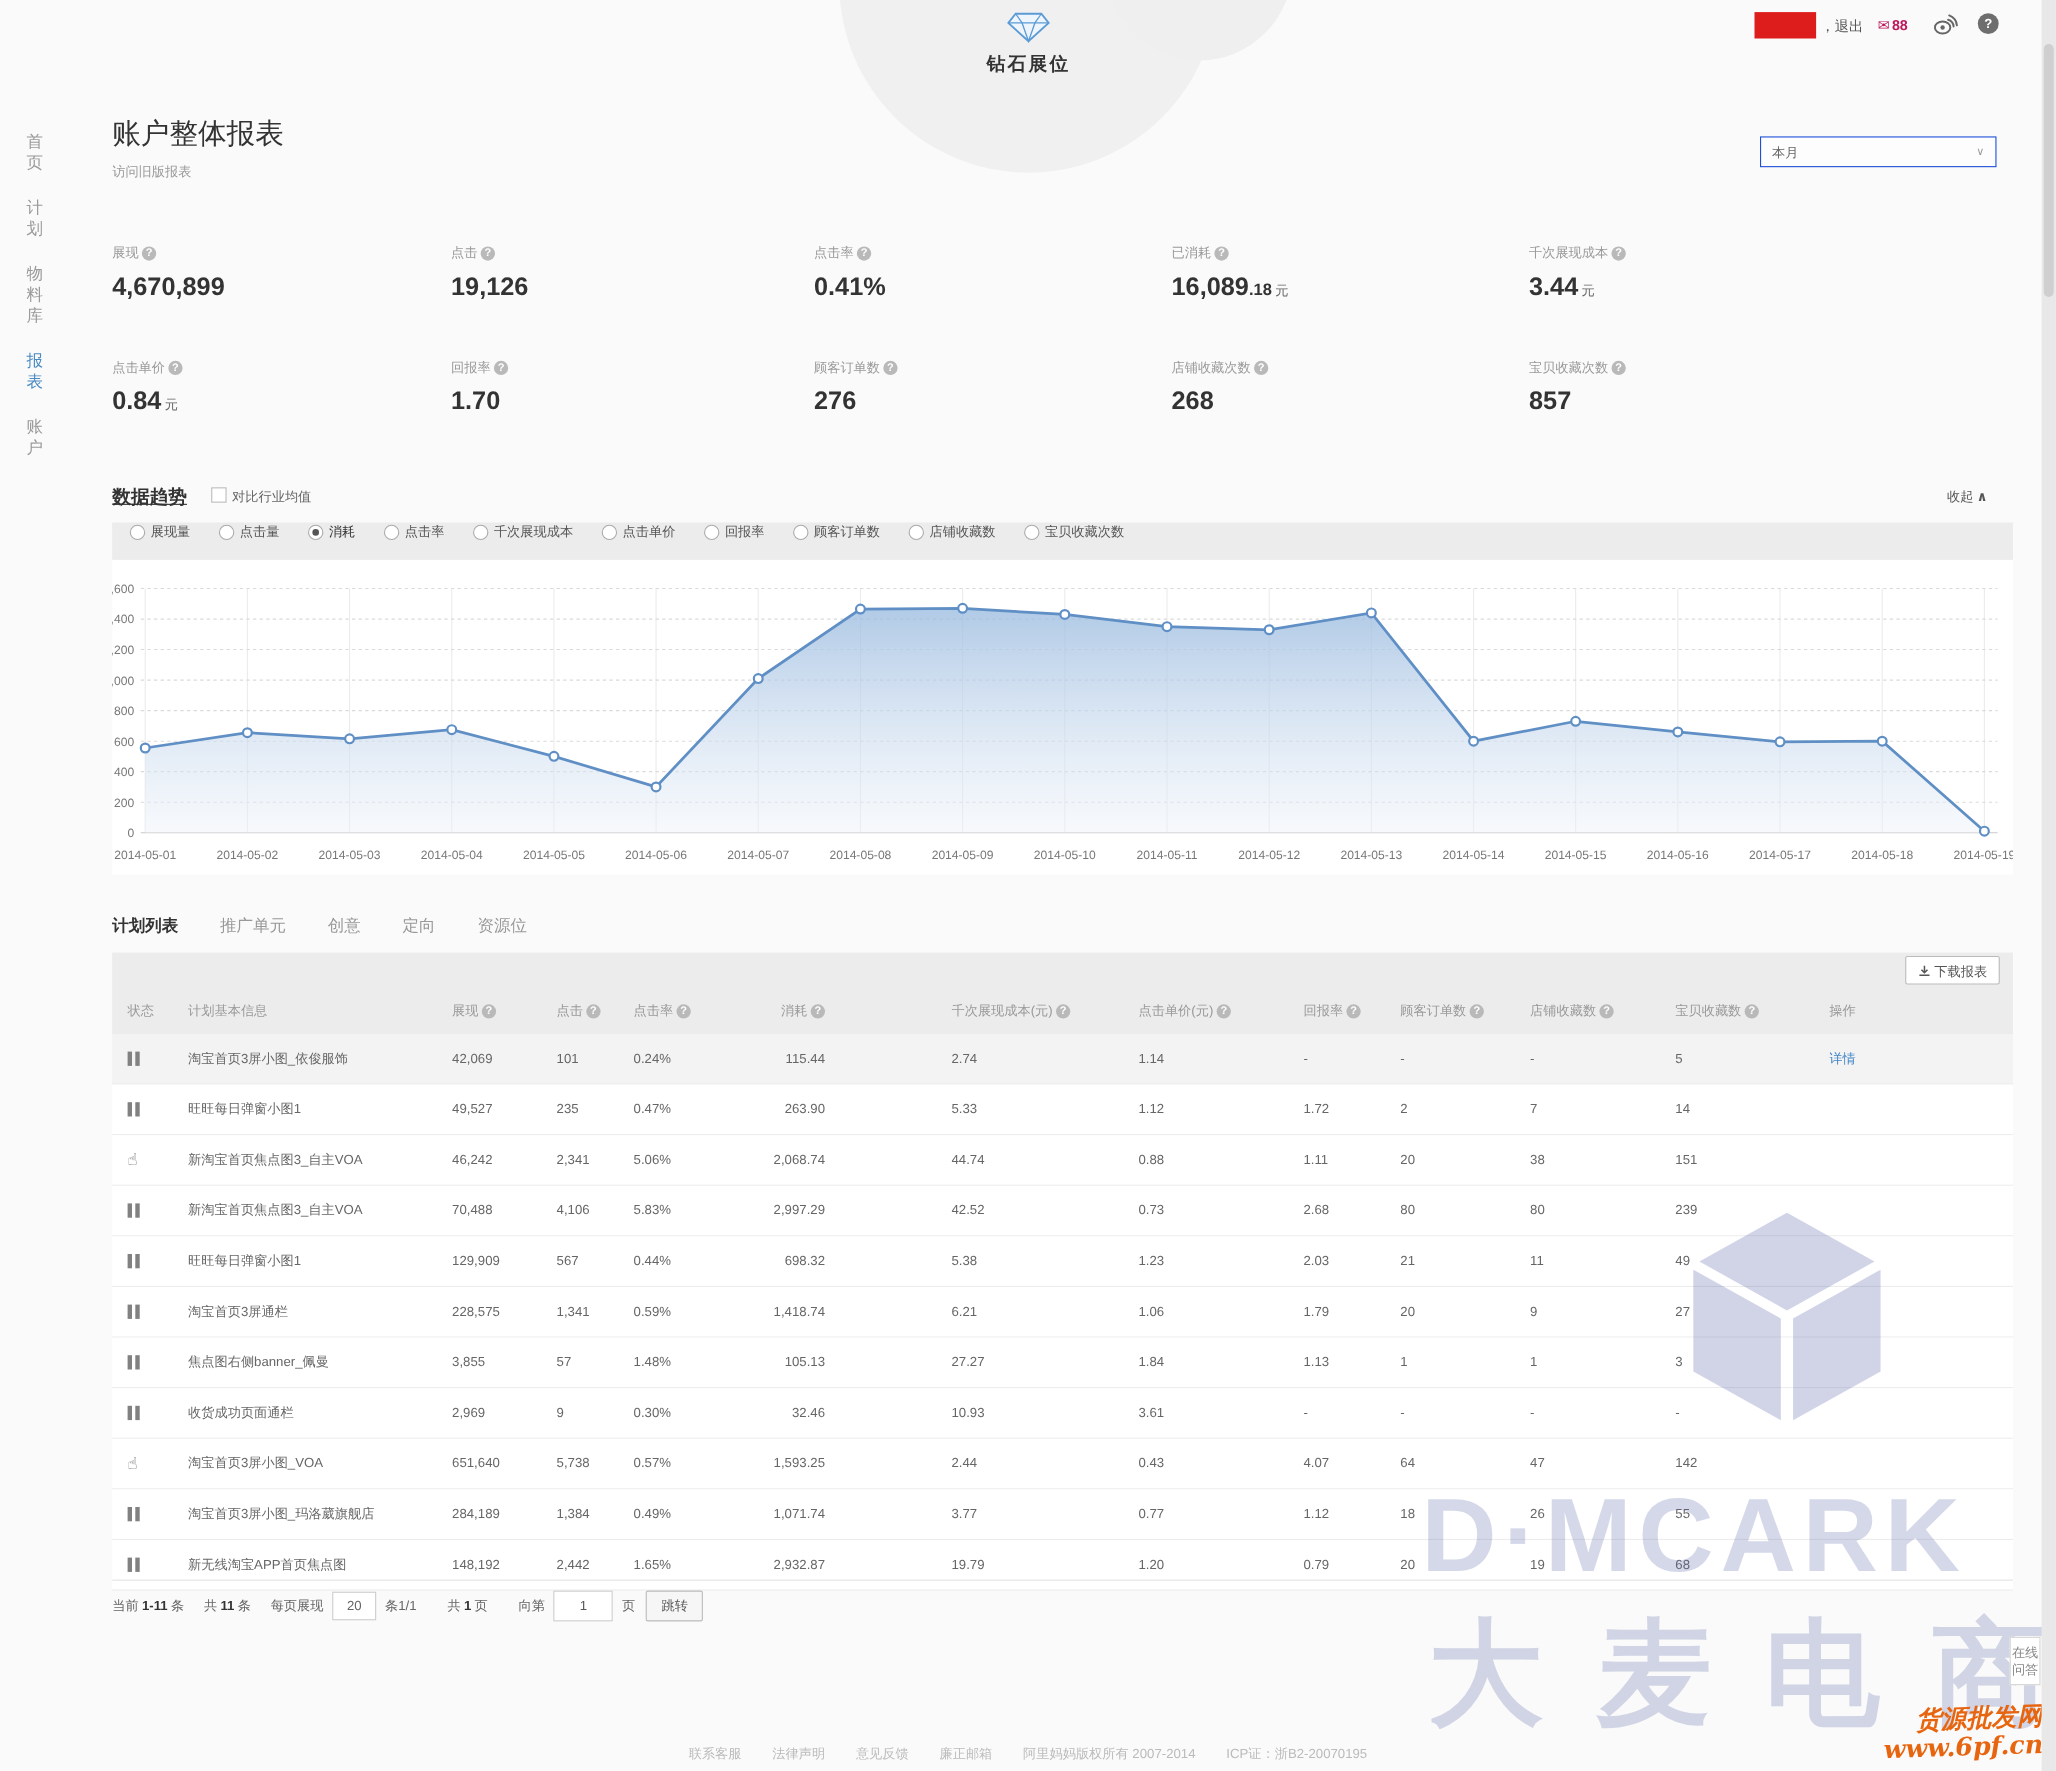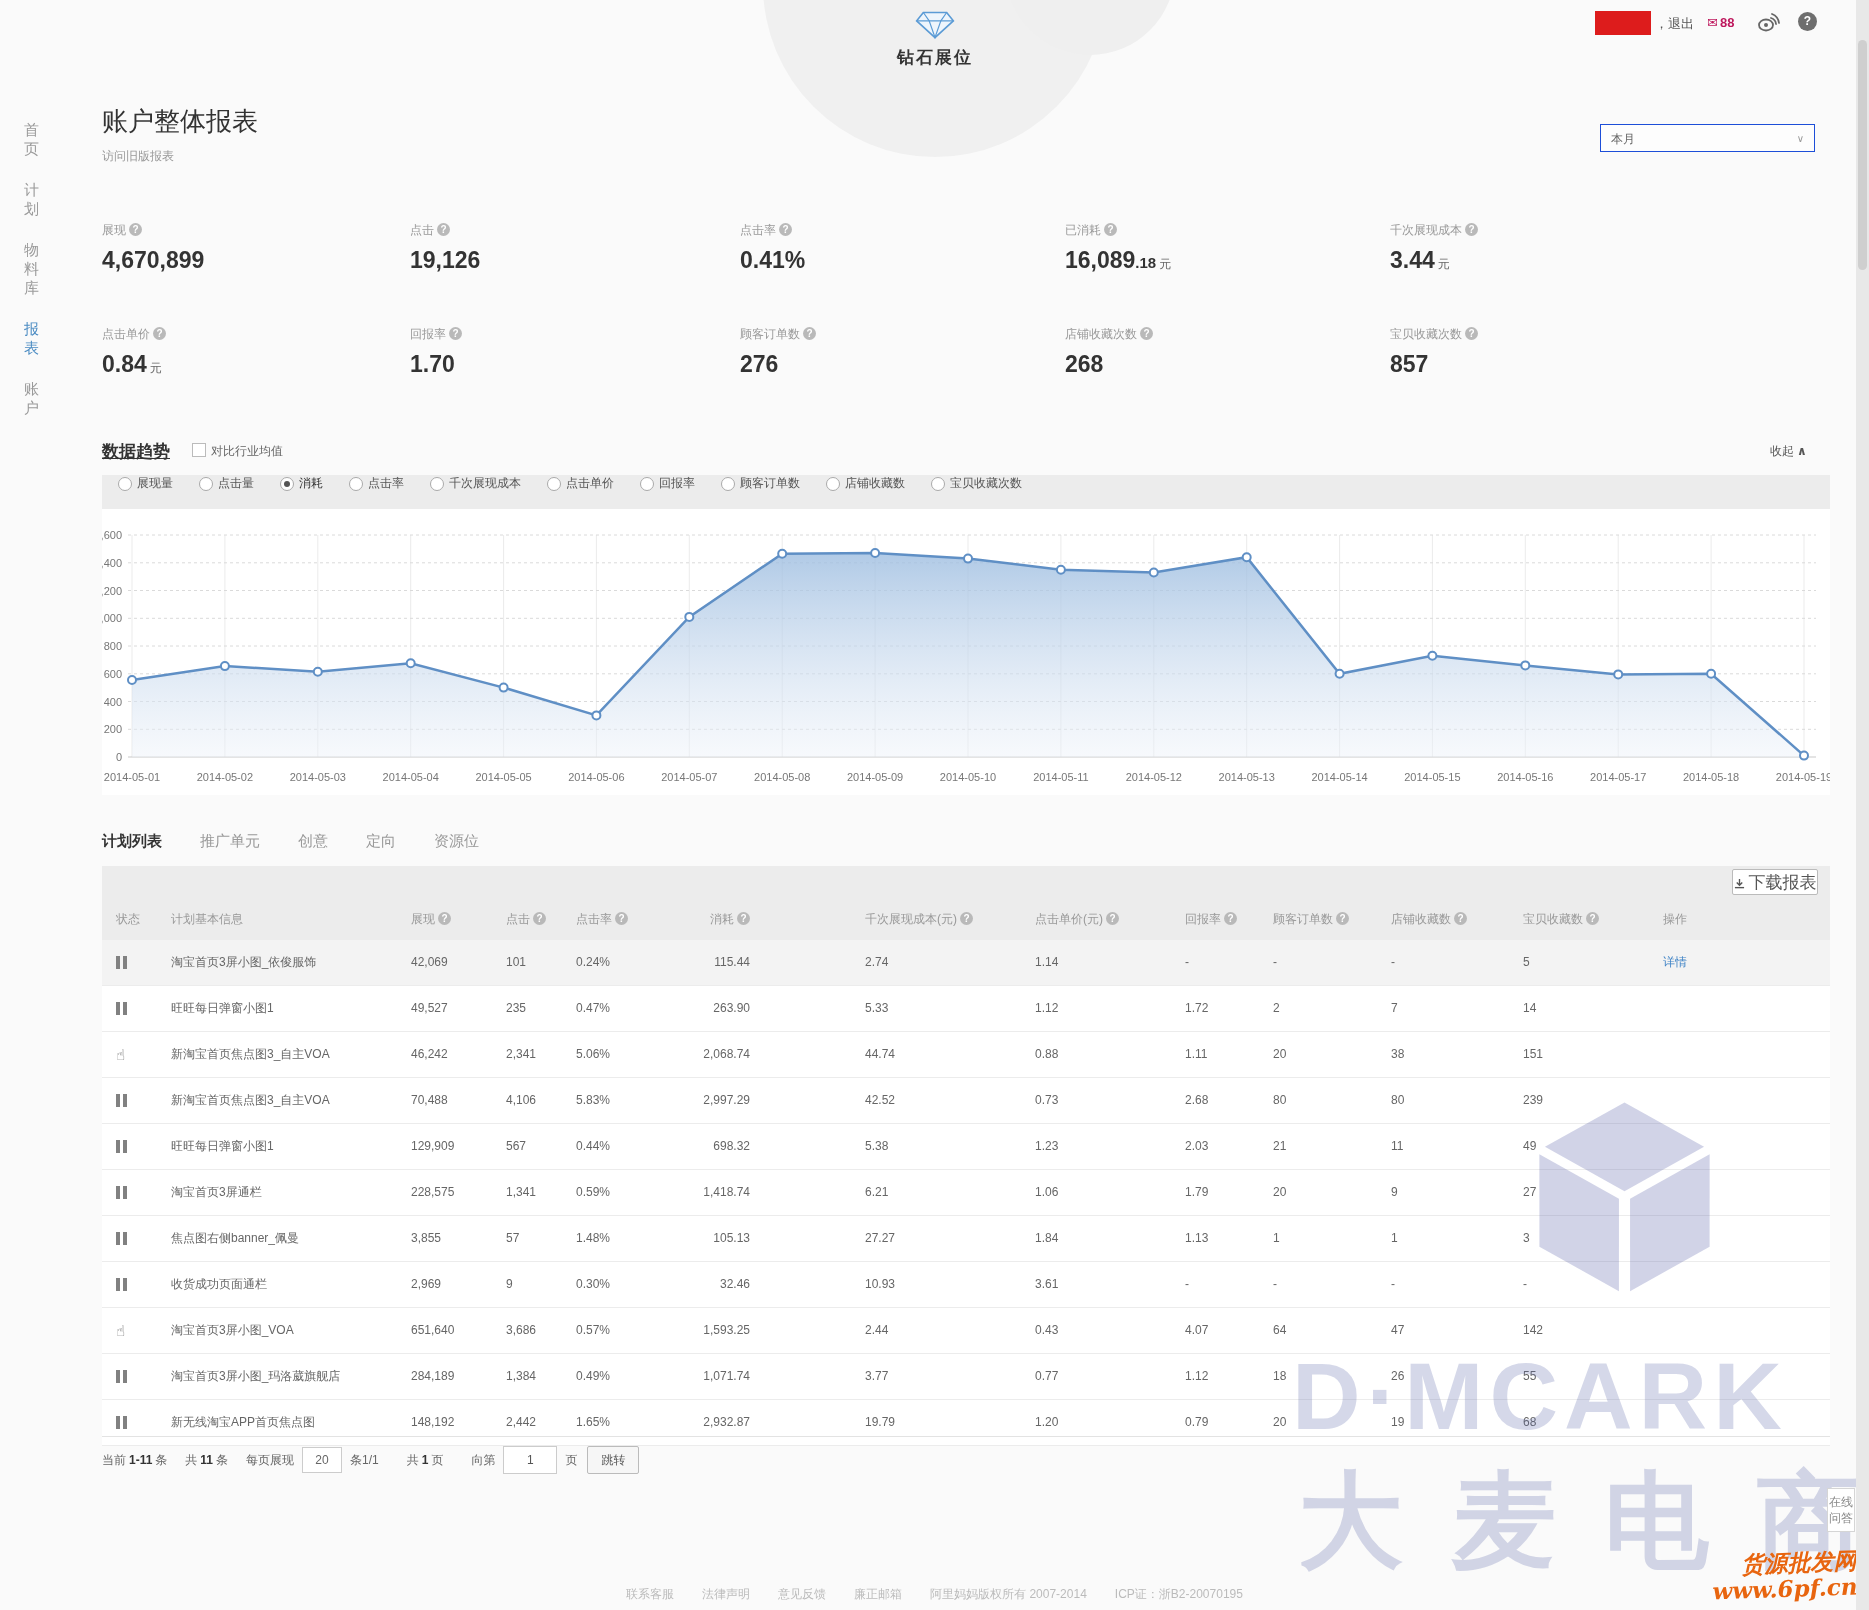--- a/index.html
+++ b/index.html
@@ -60,21 +60,21 @@
          margin-right:5px;position:relative;}
   .radio.checked:after{content:"";position:absolute;left:3px;top:3px;width:6px;height:6px;border-radius:50%;background:#555;}
   #chart{position:absolute;left:102px;top:509px;width:1728px;height:286px;background:#fff;}
   .ax{font-size:11px;fill:#777;font-family:"Liberation Sans","DejaVu Sans",sans-serif;}
 
   
   #tabs{position:absolute;left:102px;top:832px;}
   .ptab{font-size:15px;color:#999;margin-right:38px;cursor:pointer;}
   .ptab.on{color:#333;font-weight:bold;}
   #dl-btn{position:absolute;left:1732px;top:869px;width:86px;height:26px;border:1px solid #bbb;background:#fff;
-          border-radius:2px;font-size:17px;color:#555;text-align:center;line-height:26px;box-sizing:border-box;z-index:3;}
+          border-radius:2px;font-size:12px;color:#555;text-align:center;line-height:26px;box-sizing:border-box;z-index:3;}
   #thead{position:absolute;left:102px;top:866px;width:1728px;height:74px;background:#ececec;
          display:flex;align-items:flex-end;padding-bottom:13px;box-sizing:border-box;}
   #rows{position:absolute;left:102px;top:940px;width:1728px;}
   .trow{display:flex;height:45px;border-bottom:1px solid #ececec;background:#fff;}
   .trow:first-child{background:#f3f3f3;}
   .cell{flex:none;font-size:12px;color:#666;white-space:nowrap;overflow:hidden;line-height:45px;}
   #thead .cell{color:#999;line-height:16px;}
   .c0{width:55px;padding-left:14px;}
   .c1{width:240px;}
   .c2{width:95px;}
@@ -456,21 +456,21 @@
       <div class="cell c8">-</div>
       <div class="cell c9">-</div>
       <div class="cell c10">-</div>
       <div class="cell c11">-</div>
       <div class="cell c12"></div>
     </div>
     <div class="trow">
       <div class="cell c0"><span class="handic">☝</span></div>
       <div class="cell c1">淘宝首页3屏小图_VOA</div>
       <div class="cell c2">651,640</div>
-      <div class="cell c3">3,686</div>
+      <div class="cell c3">5,738</div>
       <div class="cell c4">0.57%</div>
       <div class="cell c5">1,593.25</div>
       <div class="cell c6">2.44</div>
       <div class="cell c7">0.43</div>
       <div class="cell c8">4.07</div>
       <div class="cell c9">64</div>
       <div class="cell c10">47</div>
       <div class="cell c11">142</div>
       <div class="cell c12"></div>
     </div>

